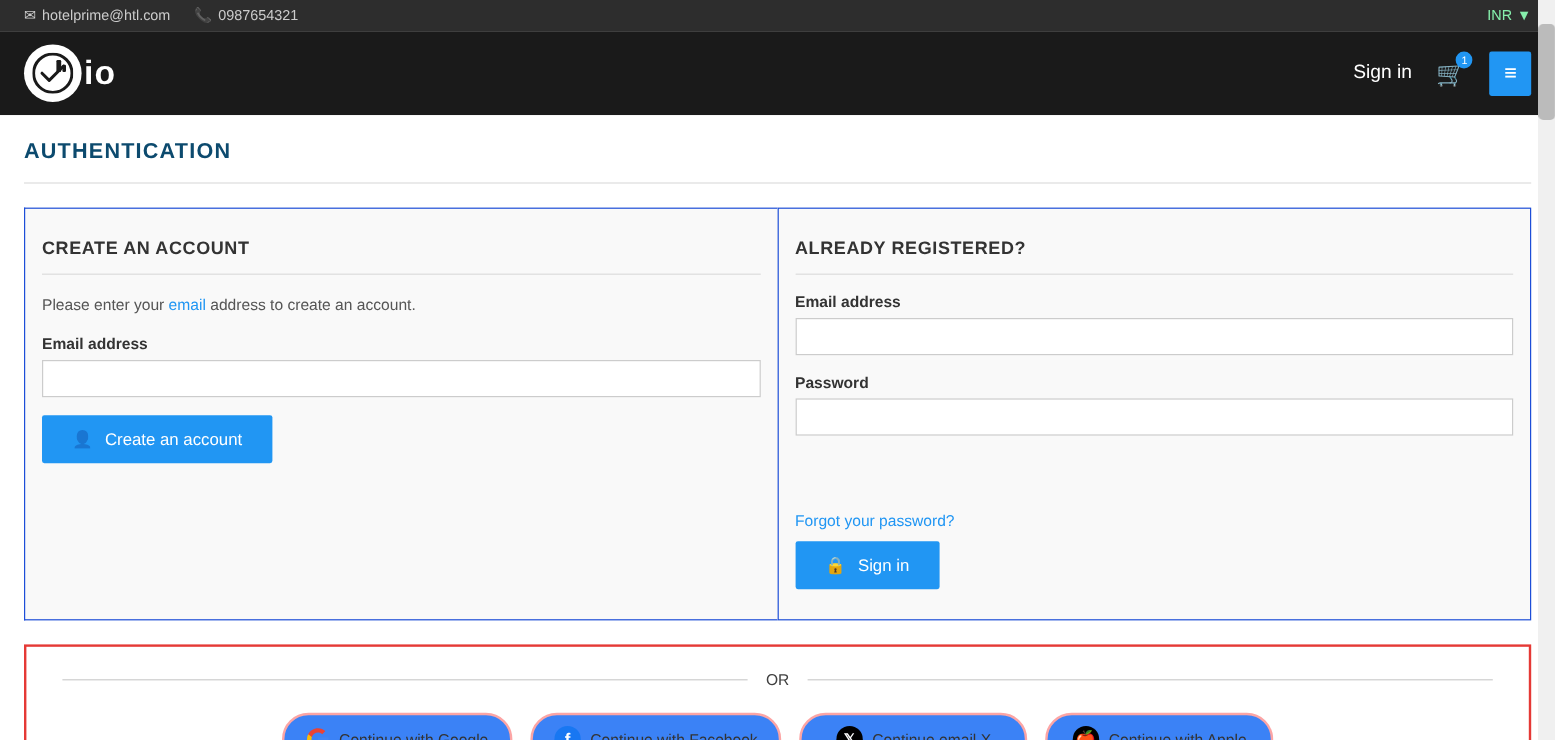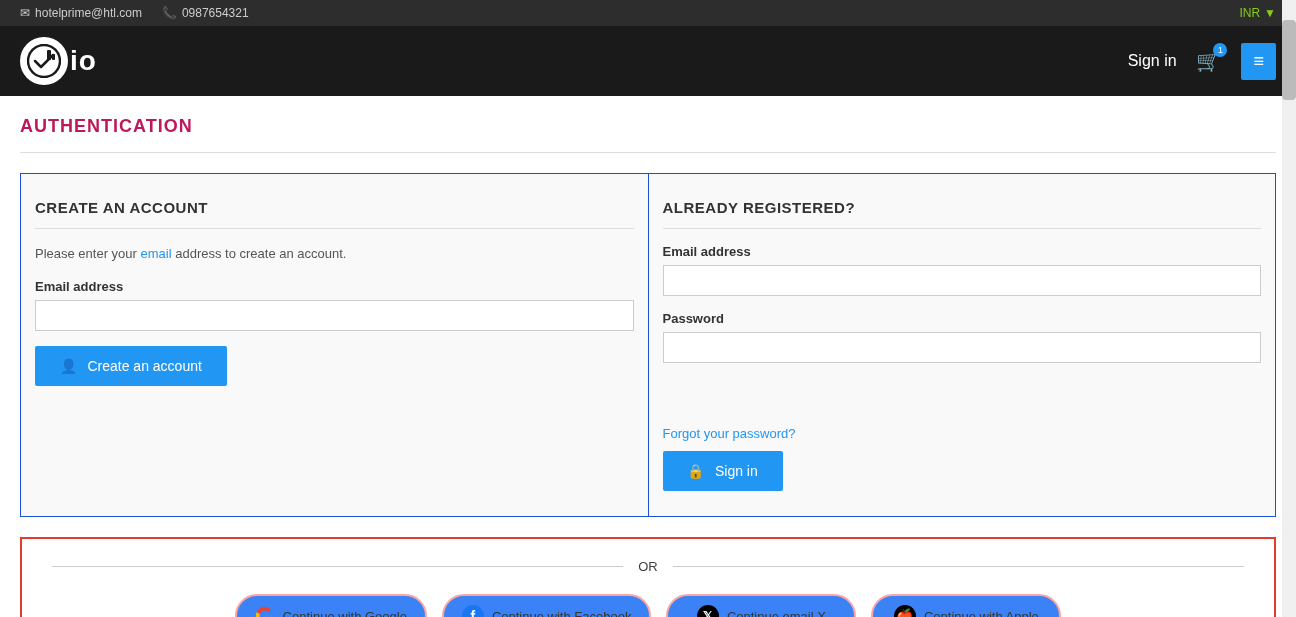--- a/index.html
+++ b/index.html
@@ -10,21 +10,21 @@
       background: #2d2d2d;
       color: #ccc;
       font-size: 12px;
       padding: 6px 20px;
       display: flex;
       align-items: center;
       justify-content: space-between;
     }
     .topbar-left { display: flex; align-items: center; gap: 20px; }
     .topbar-item { display: flex; align-items: center; gap: 5px; color: #ccc; font-size: 12px; }
-    .topbar-right { display: flex; align-items: center; gap: 4px; color: #84cc16; font-size: 12px; cursor: pointer; }
+    .topbar-right { display: flex; align-items: center; gap: 4px; color: #86efac; font-size: 12px; cursor: pointer; }
 
     
     .navbar {
       background: #1a1a1a;
       padding: 10px 20px;
       display: flex;
       align-items: center;
       justify-content: space-between;
       height: 70px;
     }
@@ -61,21 +61,21 @@
       width: 100%; height: 80px;
       background: #bbb; border-radius: 4px;
       margin-top: 20px;
     }
 
     
     .main { padding: 20px 20px; background: #fff; }
     .auth-title {
       font-size: 18px;
       font-weight: bold;
-      color: #be185d;
+      color: #0c4a6e;
       letter-spacing: 1px;
       margin-bottom: 15px;
       text-transform: uppercase;
     }
     .auth-divider { border: none; border-top: 1px solid #ddd; margin-bottom: 20px; }
 
     
     .forms-row {
       display: flex;
       gap: 0;

